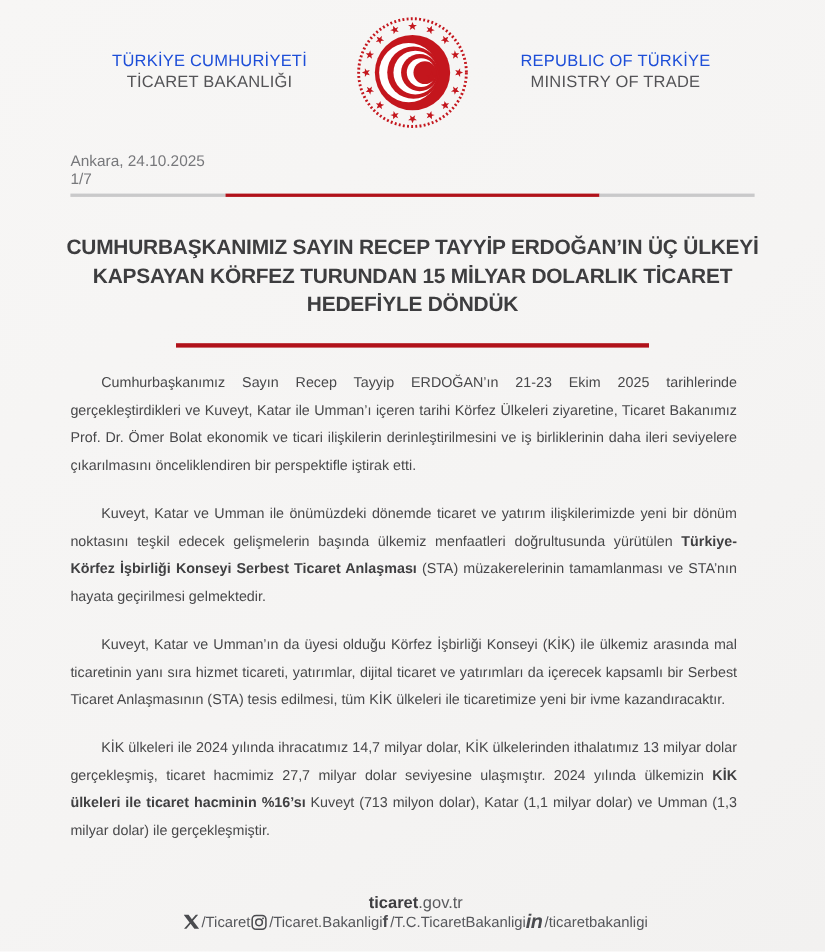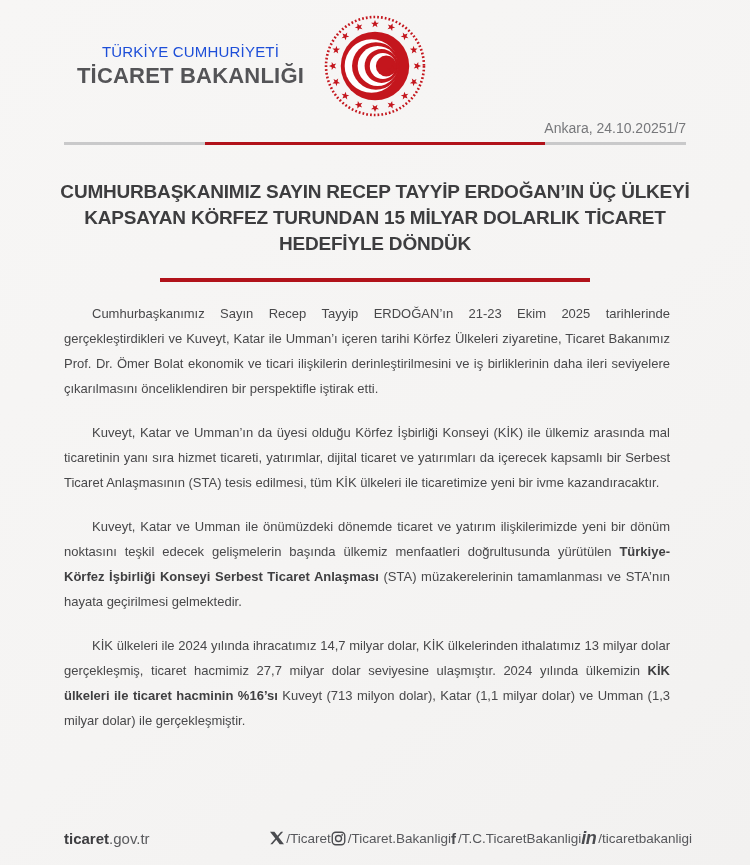--- a/index.html
+++ b/index.html
@@ -10,26 +10,26 @@
     color: #48484a;
     position: relative;
     overflow: hidden;
   }
   .page { padding: 14px 64px 0 64px; }
 
   
   .masthead { display: flex; align-items: center; justify-content: space-between; }
   .mast-block { flex: 1; text-align: center; line-height: 1.25; }
   .mast-line1 { font-size: 15px; color: #1d4ed8; letter-spacing: 0.2px; }
-  .mast-line2 { font-size: 22px; font-weight: bold; color: #545457; letter-spacing: 0.2px; }
+  .mast-line2 { font-size: 15px; font-weight: normal; color: #545457; letter-spacing: 0.2px; }
   .logo-wrap { width: 104px; height: 104px; flex: 0 0 auto; margin: 0 6px; }
 
   
-  .meta-row { display: flex; justify-content: flex-end; align-items: baseline;
-              font-size: 14px; color: #77787b; margin-top: 2px; }
+  .meta-row { display: flex; justify-content: space-between; align-items: baseline;
+              font-size: 14px; color: #77787b; margin-top: 20px; flex-direction: column; }
   .rule { display: flex; height: 3px; margin-top: 6px; }
   .rule .grey { flex: 1; background: #c9c9ca; }
   .rule .red  { width: 340px; background: #b1121a; }
 
   
   .title {
     margin: 34px -12px 12px -12px;
     text-align: center;
     font-size: 19px; line-height: 26px; font-weight: bold;
     color: #3d3d3f; letter-spacing: -0.2px;
@@ -43,21 +43,21 @@
     font-size: 13px; line-height: 25px;
     text-align: justify; text-indent: 28px;
     color: #48484a;
   }
   .body-text p.heading { font-weight: bold; color: #3f3f41; }
   .body-text b { color: #3f3f41; }
 
   
   .footer {
     position: absolute; left: 64px; right: 58px; bottom: 18px;
-    display: flex; justify-content: space-between; align-items: center;
+    display: flex; justify-content: space-between; align-items: center; flex-direction: column;
   }
   .site { font-size: 15px; color: #5a5b5e; }
   .site b { color: #3d3d40; }
   .socials { display: flex; align-items: center; }
   .social { display: flex; align-items: center; gap: 2px; font-size: 13.5px; color: #56575b; }
   .social svg { display: block; }
   .glyph-icon { font-weight: bold; color: #4a4b4f; font-size: 15px; line-height: 1; }
   .glyph-icon.li { font-size: 18px; letter-spacing: -0.5px; font-style: italic; }
 </style>
 </head>
@@ -103,40 +103,42 @@
         <circle cx="61" cy="60" r="27.5" fill="#c4161d"></circle>
         <circle cx="63" cy="60" r="23" fill="#ffffff"></circle>
         <circle cx="67.5" cy="60" r="19.5" fill="#c4161d"></circle>
         <circle cx="69" cy="60" r="15" fill="#ffffff"></circle>
         <circle cx="73" cy="60" r="12" fill="#c4161d"></circle>
         <use href="#st" transform="translate(80 64.5) scale(1.25)" fill="#ffffff" style="fill:#ffffff"></use>
       </svg>
     </div>
 
     <div class="mast-block">
+      <div class="mast-line1">REPUBLIC OF TÜRKİYE</div>
+      <div class="mast-line2">MINISTRY OF TRADE</div>
     </div>
   </div>
 
   <div class="meta-row">
     <span>Ankara, 24.10.2025</span>
     <span>1/7</span>
   </div>
   <div class="rule">
     <span class="grey"></span>
     <span class="red"></span>
     <span class="grey"></span>
   </div>
 
   <h1 class="title">CUMHURBAŞKANIMIZ SAYIN RECEP TAYYİP ERDOĞAN’IN ÜÇ ÜLKEYİ KAPSAYAN KÖRFEZ TURUNDAN 15 MİLYAR DOLARLIK TİCARET HEDEFİYLE DÖNDÜK</h1>
   <div class="title-bar"></div>
 
   <div class="body-text">
     <p>Cumhurbaşkanımız Sayın Recep Tayyip ERDOĞAN’ın 21-23 Ekim 2025 tarihlerinde gerçekleştirdikleri ve Kuveyt, Katar ile Umman’ı içeren tarihi Körfez Ülkeleri ziyaretine, Ticaret Bakanımız Prof. Dr. Ömer Bolat ekonomik ve ticari ilişkilerin derinleştirilmesini ve iş birliklerinin daha ileri seviyelere çıkarılmasını önceliklendiren bir perspektifle iştirak etti.</p>
+    <p>Kuveyt, Katar ve Umman ile önümüzdeki dönemde ticaret ve yatırım ilişkilerimizde yeni bir dönüm noktasını teşkil edecek gelişmelerin başında ülkemiz menfaatleri doğrultusunda yürütülen <b>Türkiye-Körfez İşbirliği Konseyi Serbest Ticaret Anlaşması</b> (STA) müzakerelerinin tamamlanması ve STA’nın hayata geçirilmesi gelmektedir.</p>
     <p>Kuveyt, Katar ve Umman’ın da üyesi olduğu Körfez İşbirliği Konseyi (KİK) ile ülkemiz arasında mal ticaretinin yanı sıra hizmet ticareti, yatırımlar, dijital ticaret ve yatırımları da içerecek kapsamlı bir Serbest Ticaret Anlaşmasının (STA) tesis edilmesi, tüm KİK ülkeleri ile ticaretimize yeni bir ivme kazandıracaktır.</p>
-    <p>Kuveyt, Katar ve Umman ile önümüzdeki dönemde ticaret ve yatırım ilişkilerimizde yeni bir dönüm noktasını teşkil edecek gelişmelerin başında ülkemiz menfaatleri doğrultusunda yürütülen <b>Türkiye-Körfez İşbirliği Konseyi Serbest Ticaret Anlaşması</b> (STA) müzakerelerinin tamamlanması ve STA’nın hayata geçirilmesi gelmektedir.</p>
     <p>KİK ülkeleri ile 2024 yılında ihracatımız 14,7 milyar dolar, KİK ülkelerinden ithalatımız 13 milyar dolar gerçekleşmiş, ticaret hacmimiz 27,7 milyar dolar seviyesine ulaşmıştır. 2024 yılında ülkemizin <b>KİK ülkeleri ile ticaret hacminin %16’sı</b> Kuveyt (713 milyon dolar), Katar (1,1 milyar dolar) ve Umman (1,3 milyar dolar) ile gerçekleşmiştir.</p>
   </div>
 
   <div class="footer">
     <div class="site">
       <b>ticaret</b><span>.gov.tr</span>
     </div>
     <div class="socials">
 
       <span class="social">

